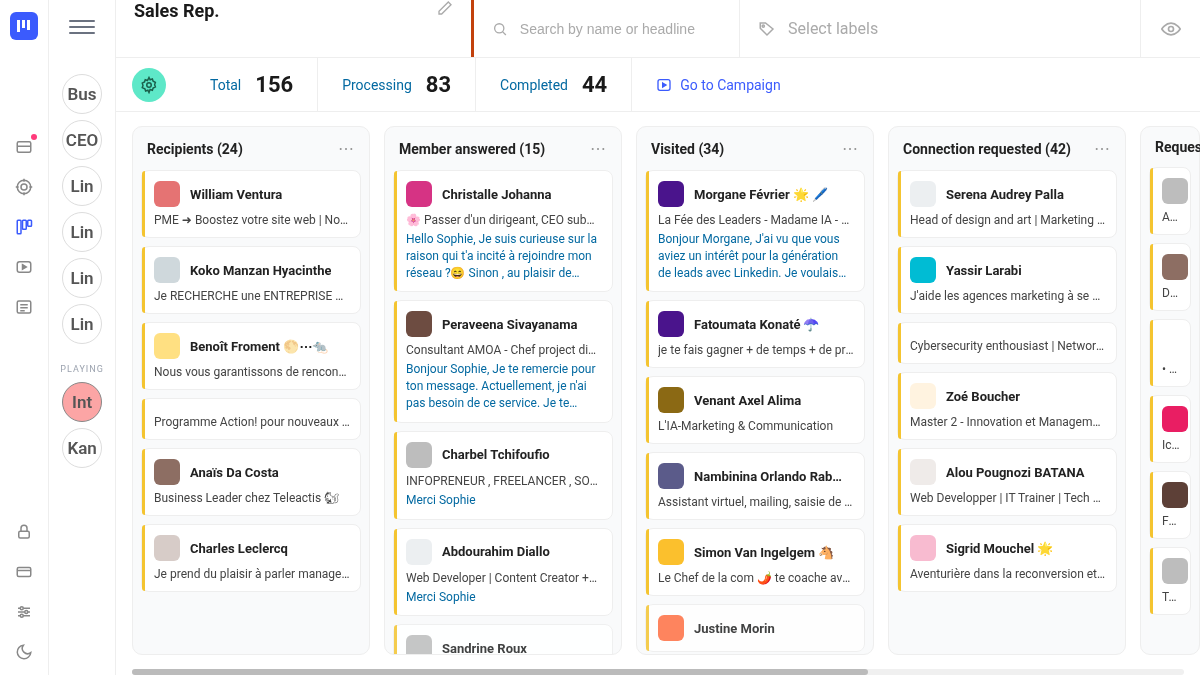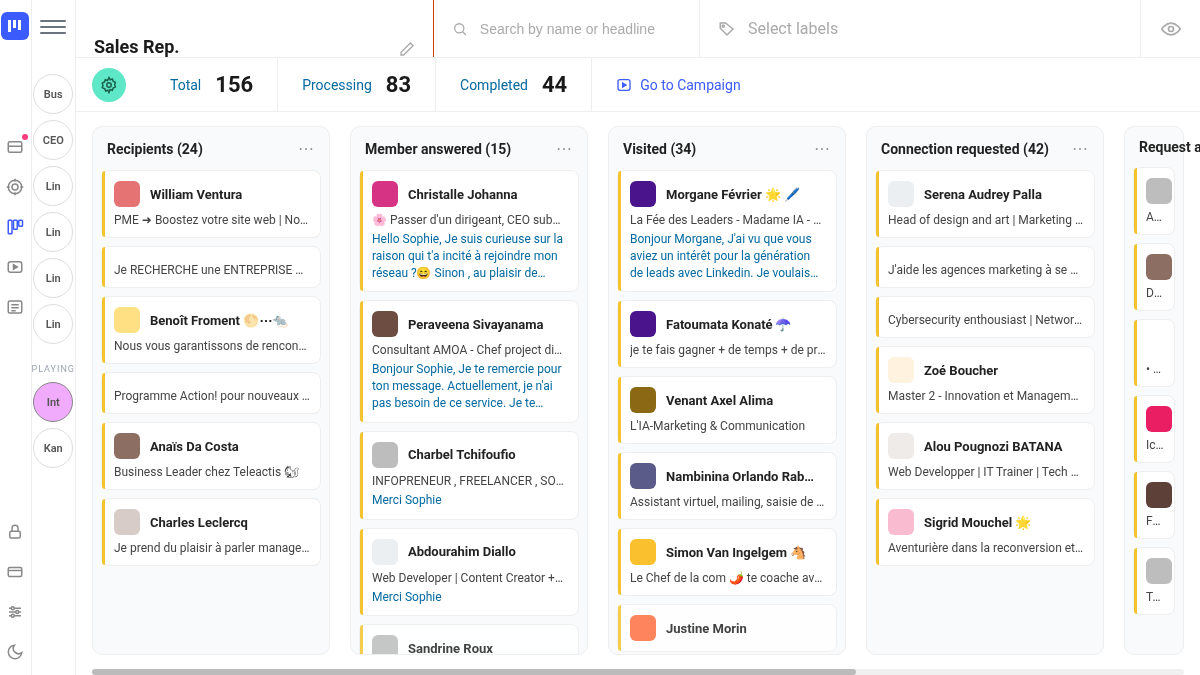--- a/index.html
+++ b/index.html
@@ -7,41 +7,41 @@
 .app { display: flex; height: 675px; }
 .rail { width: 50px; background: #fff; border-right: 1px solid #eee; display: flex; flex-direction: column; align-items: center; padding: 12px 0; gap: 18px; }
 .rail-logo { width: 28px; height: 28px; background: #3b5bfd; border-radius: 6px; display: flex; align-items: center; justify-content: center; color: #fff; font-weight: 700; font-size: 11px; }
 .rail-icon { width: 22px; height: 22px; display: flex; align-items: center; justify-content: center; color: #888; position: relative; cursor: pointer; }
 .rail-icon.active { color: #3b5bfd; }
 .rail-icon .dot { position: absolute; top: -2px; right: -2px; width: 6px; height: 6px; background: #ff3b7b; border-radius: 50%; }
 .rail-spacer { flex: 1; }
 .campaigns-col { width: 68px; border-right: 1px solid #eee; padding: 14px 0 0 0; display: flex; flex-direction: column; align-items: center; gap: 8px; }
 .menu-btn { width: 26px; height: 26px; display: flex; flex-direction: column; justify-content: center; gap: 4px; cursor: pointer; }
 .menu-btn span { height: 2px; background: #6b7280; border-radius: 1px; }
-.camp-pill { width: 40px; height: 40px; border: 1px solid #ddd; border-radius: 50%; display: flex; align-items: center; justify-content: center; font-size: 11px; font-weight: 600; color: #555; background: #fff; cursor: pointer; }
-.camp-pill.active { border-color: #888; background: #f0abfc; }
+.camp-pill { width: 40px; height: 40px; border: 1px solid #ddd; border-radius: 50%; display: flex; align-items: center; justify-content: center; font-size: 17px; font-weight: 600; color: #555; background: #fff; cursor: pointer; }
+.camp-pill.active { border-color: #888; background: #fca5a5; }
 .camp-label { font-size: 9px; color: #9ca3af; letter-spacing: 1px; margin-top: 6px; }
 .main { flex: 1; display: flex; flex-direction: column; }
 .header { display: flex; align-items: center; border-bottom: 1px solid #eee; height: 58px; }
-.header-title { width: 358px; padding: 0 18px; display: flex; align-items: flex-end; justify-content: space-between; border-right: 1px solid #c2410c; height: 100%; }
+.header-title { width: 358px; padding: 0 18px; display: flex; align-items: flex-start; justify-content: space-between; border-right: 3px solid #c2410c; height: 100%; }
 .header-title h1 { font-size: 18px; font-weight: 700; }
 .pencil { color: #aaa; cursor: pointer; }
 .search-box { flex: 1; max-width: 266px; display: flex; align-items: center; gap: 12px; padding: 0 18px; color: #aaa; border-right: 1px solid #eee; height: 100%; }
 .search-box input { border: none; outline: none; font-size: 14px; width: 100%; color: #555; }
 .search-box input::placeholder { color: #aaa; }
 .labels-box { flex: 1; display: flex; align-items: center; gap: 12px; padding: 0 18px; color: #aaa; height: 100%; }
 .eye-box { width: 60px; display: flex; align-items: center; justify-content: center; border-left: 1px solid #eee; height: 100%; color: #aaa; cursor: pointer; }
 .stats { display: flex; align-items: center; border-bottom: 1px solid #eee; height: 54px; padding: 0 16px; gap: 0; }
 .gear-badge { width: 34px; height: 34px; background: #5ee8c8; border-radius: 50%; display: flex; align-items: center; justify-content: center; margin-right: 20px; }
 .stat { display: flex; align-items: center; gap: 14px; padding: 0 24px; height: 100%; border-right: 1px solid #eee; }
 .stat:first-of-type { padding-left: 0; }
 .stat-label { font-size: 14px; color: #0369a1; }
 .stat-value { font-size: 22px; font-weight: 700; }
 .campaign-link { display: flex; align-items: center; gap: 8px; padding: 0 24px; color: #3b5bfd; font-size: 14px; cursor: pointer; }
-.board { flex: 1; display: flex; gap: 20px; padding: 14px 16px 14px 16px; overflow-x: auto; background: #fff; }
+.board { flex: 1; display: flex; gap: 14px; padding: 14px 0 14px 16px; overflow-x: auto; background: #fff; }
 .column { min-width: 238px; width: 238px; background: #f9fafb; border: 1px solid #eee; border-radius: 10px; display: flex; flex-direction: column; }
 .column.partial { min-width: 60px; width: 60px; }
 .col-head { display: flex; align-items: center; justify-content: space-between; padding: 12px 14px; }
 .col-title { font-size: 14px; font-weight: 700; color: #222; white-space: nowrap; }
 .dots { color: #999; font-size: 16px; letter-spacing: 1px; cursor: pointer; }
 .cards { flex: 1; overflow-y: auto; padding: 0 8px 8px 8px; display: flex; flex-direction: column; gap: 8px; }
 .card { background: #fff; border: 1px solid #eee; border-radius: 8px; padding: 10px 10px 10px 12px; position: relative; cursor: pointer; }
 .card::before { content: ''; position: absolute; left: 0; top: 0; bottom: 0; width: 3px; background: #f4c430; border-radius: 8px 0 0 8px; }
 .card-head { display: flex; align-items: center; gap: 10px; }
 .avatar { width: 26px; height: 26px; border-radius: 6px; flex-shrink: 0; }
@@ -223,20 +223,24 @@
           </div>
           <div class="cards">
             <div class="card">
               <div class="card-head">
                 <div class="avatar" style="background: rgb(229, 115, 115);"></div>
                 <div class="name">William Ventura</div>
               </div>
               <div class="subtitle">PME ➜ Boostez votre site web | Nous…</div>
             </div>
             <div class="card">
+              <div class="card-head">
+                <div class="avatar" style="background: rgb(207, 216, 220);"></div>
+                <div class="name">Koko Manzan Hyacinthe</div>
+              </div>
               <div class="subtitle">Je RECHERCHE une ENTREPRISE po…</div>
             </div>
             <div class="card">
               <div class="card-head">
                 <div class="avatar" style="background: rgb(255, 224, 130);"></div>
                 <div class="name">Benoît Froment 🌕⋯🐀</div>
               </div>
               <div class="subtitle">Nous vous garantissons de rencontre…</div>
             </div>
             <div class="card">
@@ -361,20 +365,24 @@
           </div>
           <div class="cards">
             <div class="card">
               <div class="card-head">
                 <div class="avatar" style="background: rgb(236, 239, 241);"></div>
                 <div class="name">Serena Audrey Palla</div>
               </div>
               <div class="subtitle">Head of design and art | Marketing | …</div>
             </div>
             <div class="card">
+              <div class="card-head">
+                <div class="avatar" style="background: rgb(0, 188, 212);"></div>
+                <div class="name">Yassir Larabi</div>
+              </div>
               <div class="subtitle">J'aide les agences marketing à se con…</div>
             </div>
             <div class="card">
               <div class="subtitle">Cybersecurity enthousiast | Network …</div>
             </div>
             <div class="card">
               <div class="card-head">
                 <div class="avatar" style="background: rgb(255, 243, 224);"></div>
                 <div class="name">Zoé Boucher</div>
               </div>

